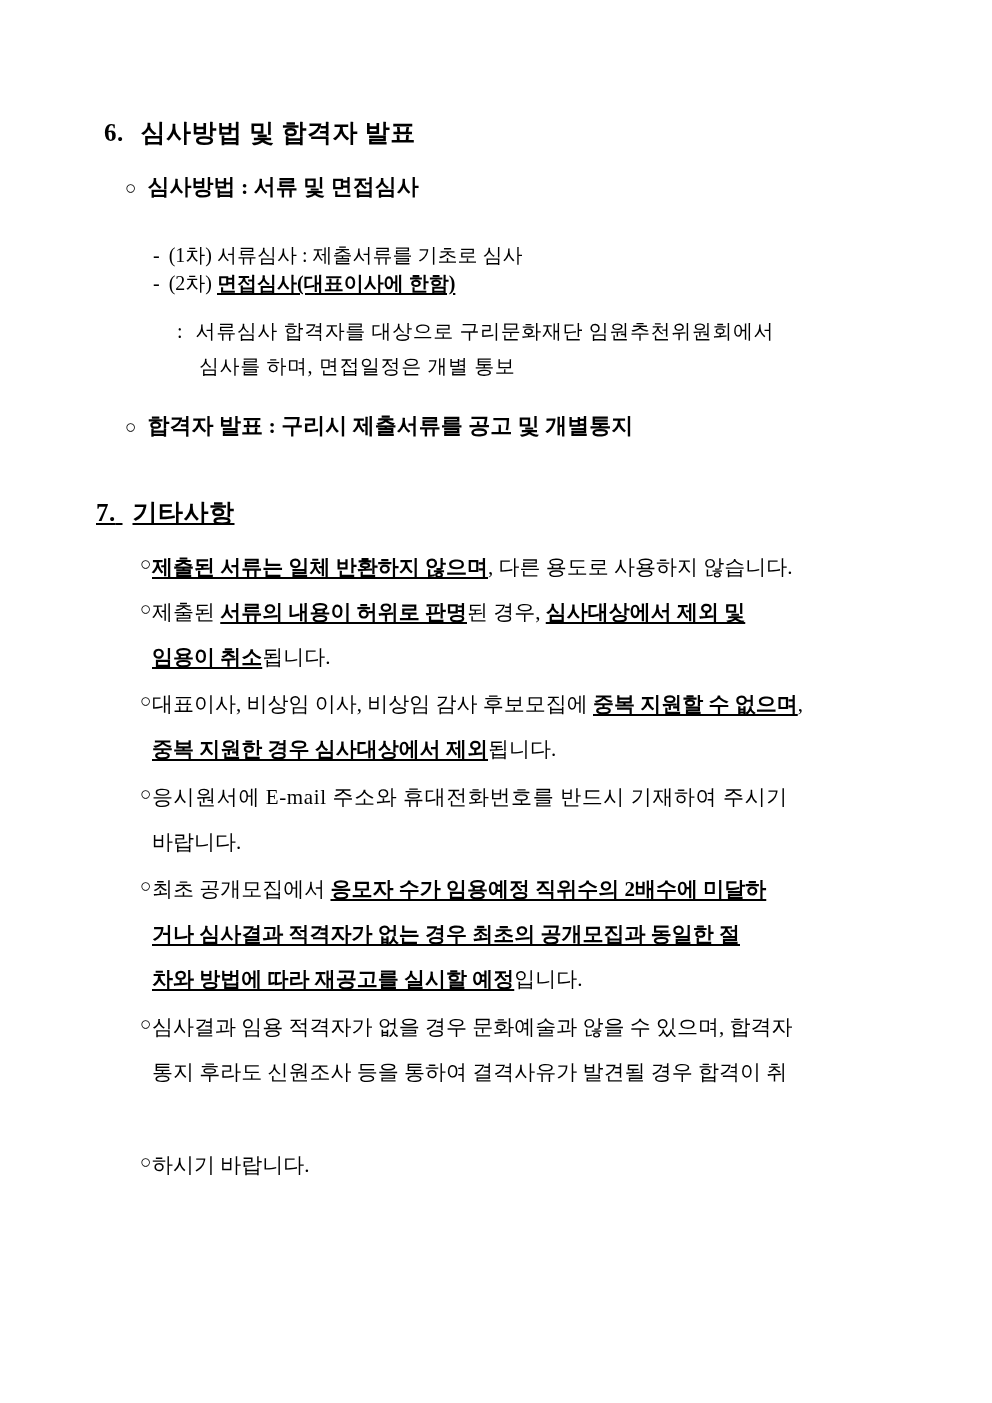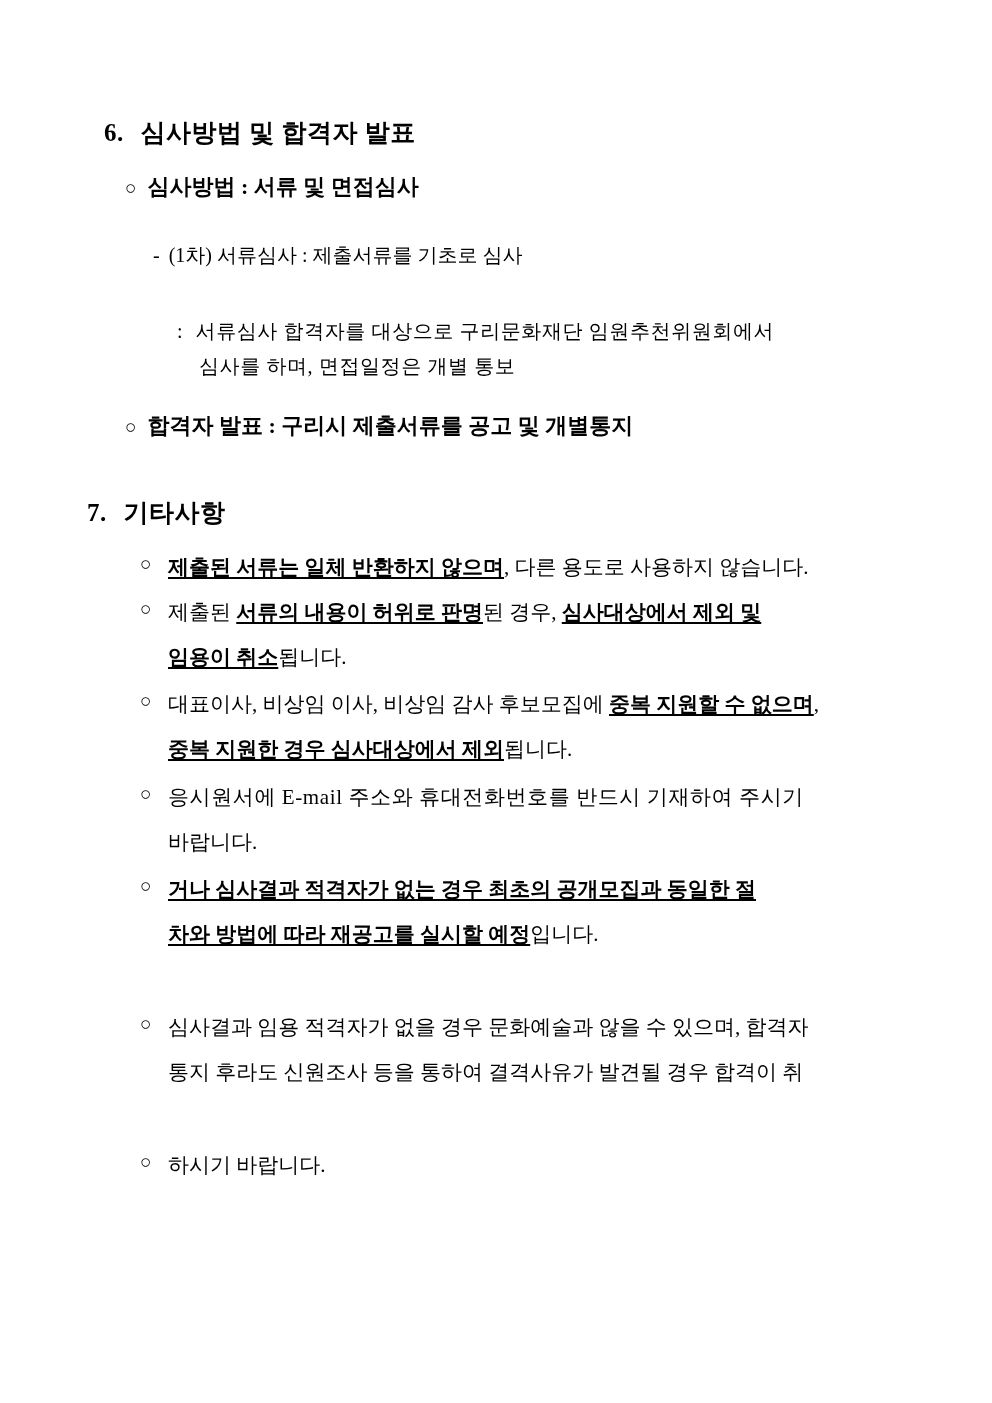--- a/index.html
+++ b/index.html
@@ -24,21 +24,21 @@
   }
 
   
   .section-heading {
     font-weight: bold;
     font-size: 25px;
     letter-spacing: 0.5px;
     margin: 0;
   }
   #section-6 { position: absolute; left: 104px; top: 116px; }
-  #section-7 { position: absolute; left: 87px; top: 496px; }
+  #section-7 { position: absolute; left: 96px; top: 496px; text-decoration: underline; }
   .bold { font-weight: bold; }
   .u { text-decoration: underline; text-underline-offset: 3px; }
 
   
   .bullet-o {
     position: absolute;
     font-size: 21px;
     white-space: nowrap;
   }
   .bullet-o .mk { margin-right: 11px; font-size: 19px; }
@@ -64,21 +64,21 @@
     font-size: 21px;
   }
   .para .mk {
     position: absolute;
     left: 0;
     top: 1px;
     font-size: 19px;
   }
   .para .body {
     display: block;
-    margin-left: 28px;
+    margin-left: 12px;
   }
   .para .l {
     display: block;
     white-space: nowrap;
     height: 45px;
     line-height: 30px;
   }
   .sp { letter-spacing: 0.6px; }
 </style>
 </head>
@@ -92,20 +92,23 @@
   </div>
 
   <div class="bullet-o bold" style="left:125px; top:172px; font-size:22px;">
     <span class="mk">○</span><span>심사방법 : 서류 및 면접심사</span>
   </div>
 
   <div class="dash" style="left:153px; top:224px;margin-top:18px;">
     <span class="mk">-</span><span>(1차) 서류심사 : 제출서류를 기초로 심사</span>
   </div>
 
+  <div class="dash" style="left:153px; top:270px;">
+    <span class="mk">-</span><span>(2차) </span><span class="bold u">면접심사(대표이사에 한함)</span>
+  </div>
 
   <div class="colon-line" style="left:177px; top:318px;">
     <span>:</span><span style="display:inline-block;width:13px"></span><span class="sp">서류심사 합격자를 대상으로 구리문화재단 임원추천위원회에서</span>
   </div>
   <div class="colon-line" style="left:199px; top:353px;">
     <span class="sp">심사를 하며, 면접일정은 개별 통보</span>
   </div>
 
   <div class="bullet-o bold" style="left:125px; top:411px; font-size:22px;">
     <span class="mk">○</span><span>합격자 발표 : 구리시 제출서류를 공고 및 개별통지</span>
@@ -143,20 +146,21 @@
     <span class="mk">○</span>
     <span class="body">
       <span class="l sp"><span>응시원서에 E-mail 주소와 휴대전화번호를 반드시 기재하여 주시기</span></span>
       <span class="l"><span>바랍니다.</span></span>
     </span>
   </div>
 
   <div class="para" style="left:140px; top:874px; width:790px;">
     <span class="mk">○</span>
     <span class="body">
+      <span class="l"><span>최초 공개모집에서 </span><span class="bold u">응모자 수가 임용예정 직위수의 2배수에 미달하</span></span>
       <span class="l"><span class="bold u">거나 심사결과 적격자가 없는 경우 최초의 공개모집과 동일한 절</span></span>
       <span class="l"><span class="bold u">차와 방법에 따라 재공고를 실시할 예정</span><span>입니다.</span></span>
     </span>
   </div>
 
   <div class="para" style="left:140px; top:1012px; width:790px;">
     <span class="mk">○</span>
     <span class="body">
       <span class="l"><span>심사결과 임용 적격자가 없을 경우 문화예술과 않을 수 있으며, 합격자</span></span>
       <span class="l"><span>통지 후라도 신원조사 등을 통하여 결격사유가 발견될 경우 합격이 취</span></span>

